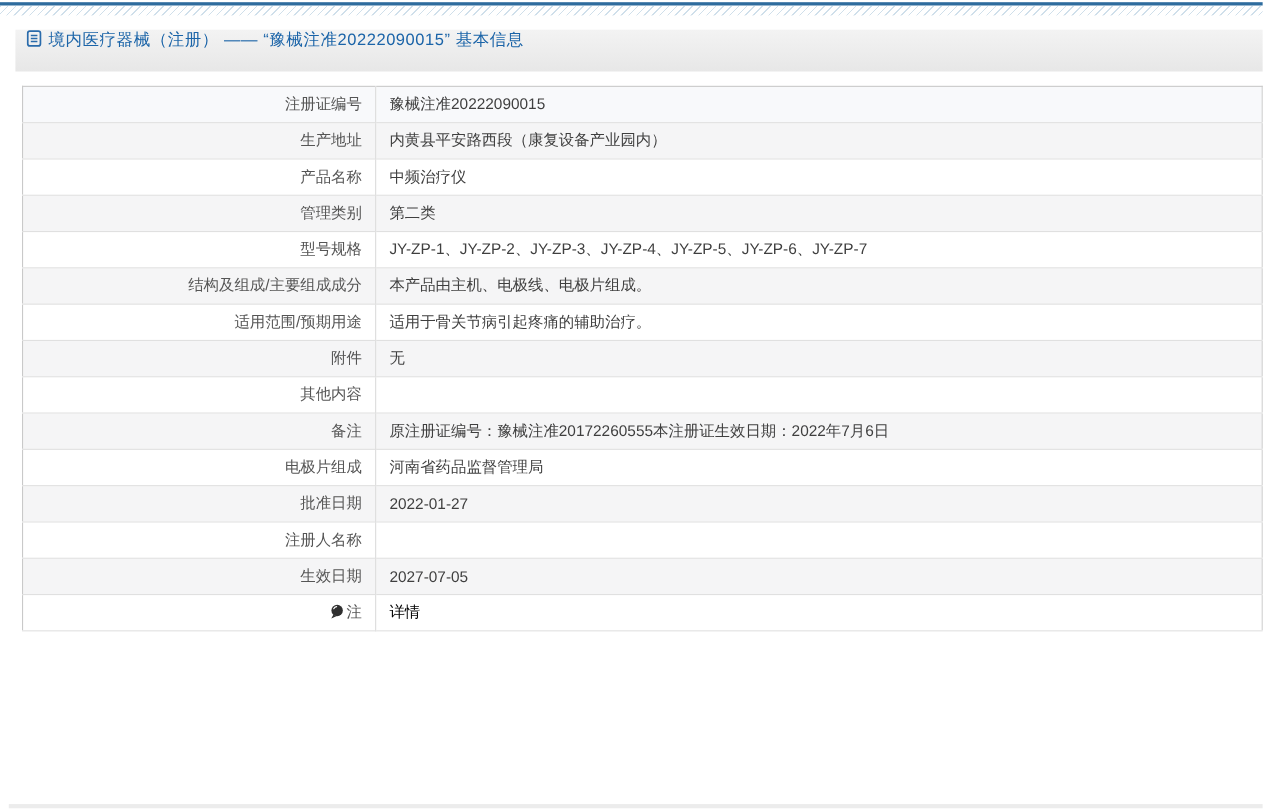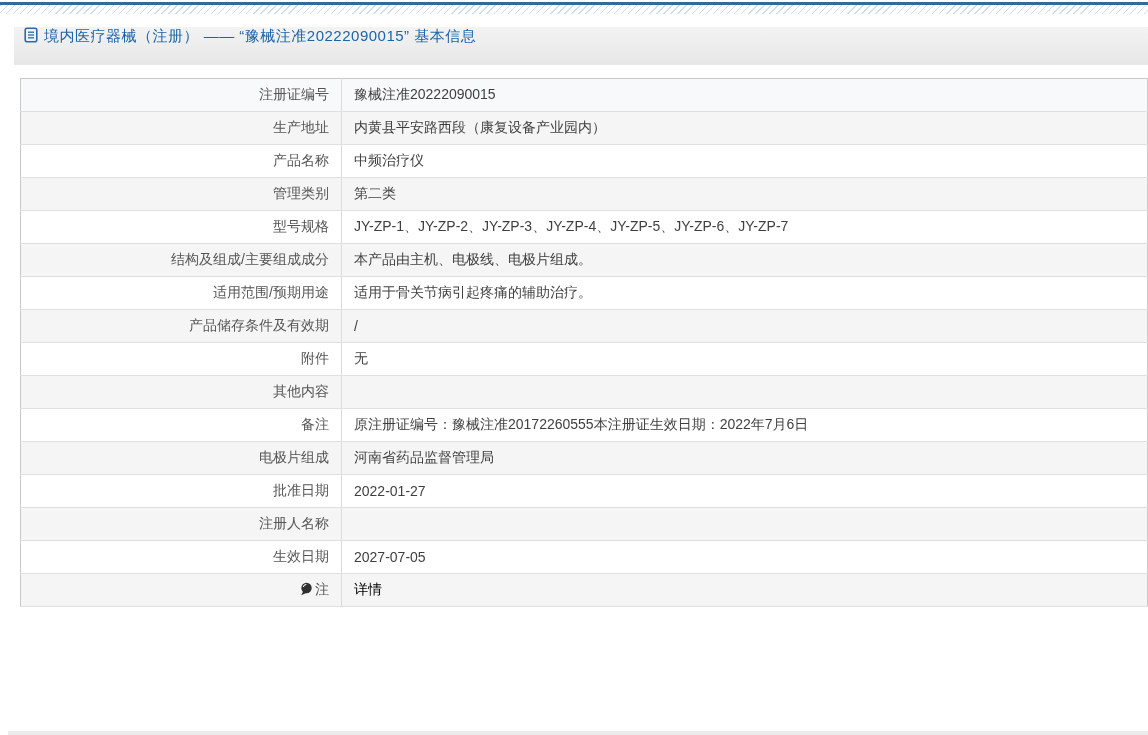--- a/index.html
+++ b/index.html
@@ -96,24 +96,20 @@
       </tr>
       <tr>
         <td class="label">结构及组成/主要组成成分</td>
         <td class="value">本产品由主机、电极线、电极片组成。</td>
       </tr>
       <tr>
         <td class="label">适用范围/预期用途</td>
         <td class="value">适用于骨关节病引起疼痛的辅助治疗。</td>
       </tr>
       <tr>
-        <td class="label">产品储存条件及有效期</td>
-        <td class="value">/</td>
-      </tr>
-      <tr>
         <td class="label">附件</td>
         <td class="value">无</td>
       </tr>
       <tr>
         <td class="label">其他内容</td>
         <td class="value"></td>
       </tr>
       <tr>
         <td class="label">备注</td>
         <td class="value">原注册证编号：豫械注准20172260555本注册证生效日期：2022年7月6日</td>

